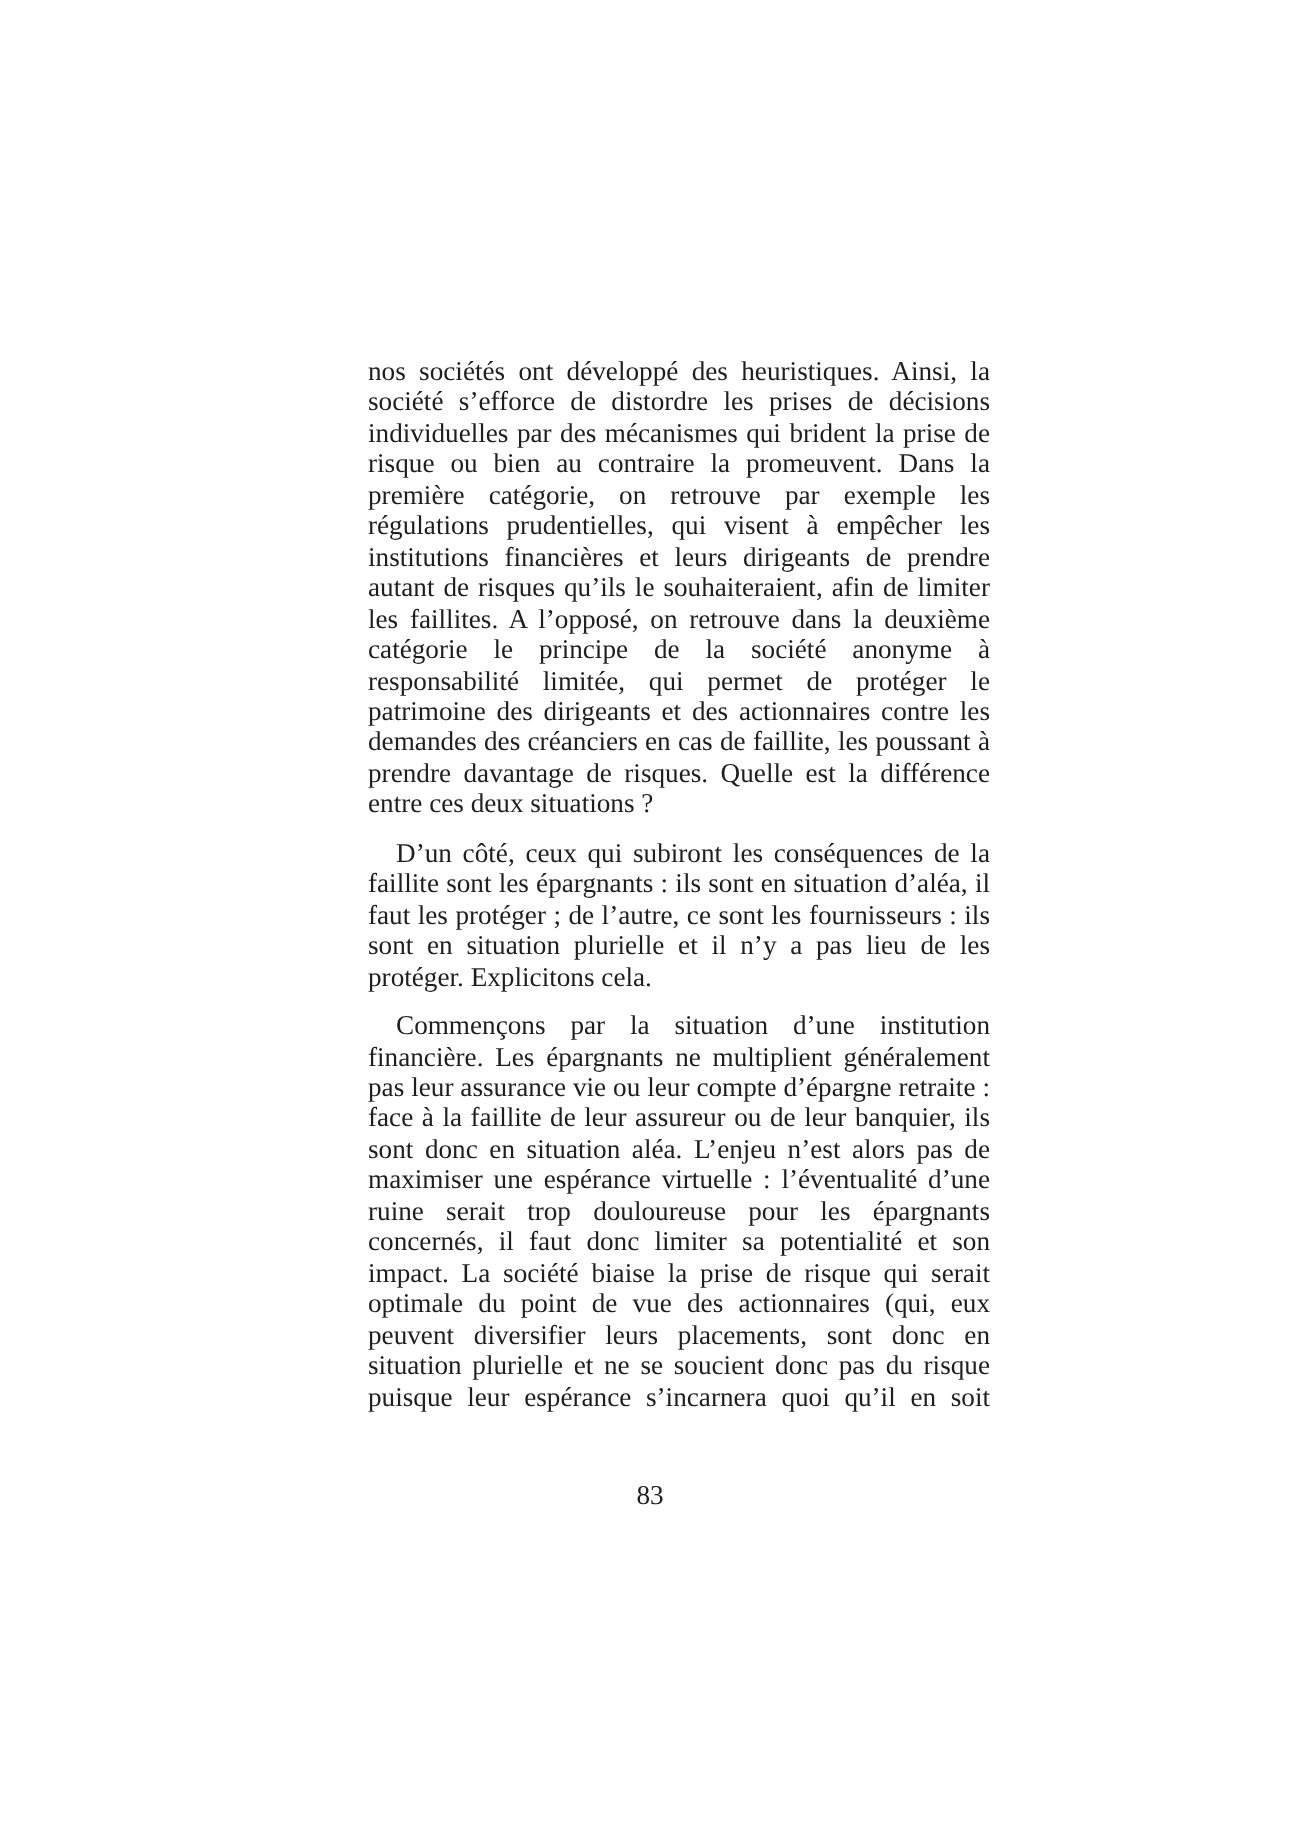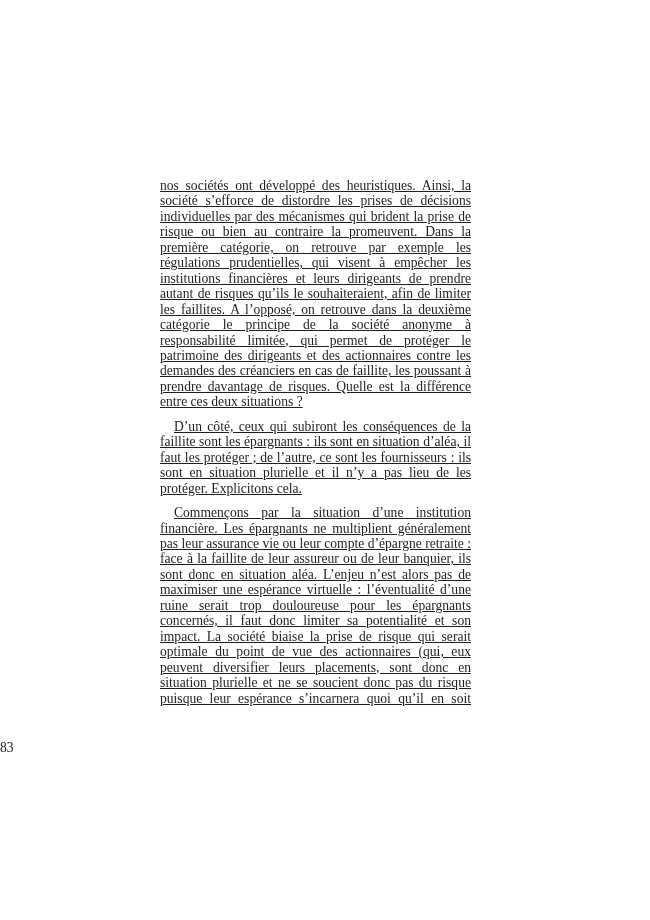--- a/index.html
+++ b/index.html
@@ -4,40 +4,40 @@
 <style>
   html, body { margin: 0; padding: 0; }
   body {
     width: 650px; height: 920px;
     background: #ffffff;
     position: relative;
     overflow: hidden;
   }
   .page {
     position: absolute;
-    left: 160px;
+    left: 184px;
     top: 178px;
     width: 311px;
     font-family: "Liberation Serif", "DejaVu Serif", serif;
     font-size: 13.6px;
     line-height: 15.45px;
     color: #1e1e1e;
-    text-decoration: underline;
   }
   .page p {
     margin: 0 0 9px 0;
     text-align: justify;
     text-align-last: left;
     hyphens: none;
   }
   .page p.indent { text-indent: 14px; }
   .folio {
     position: absolute;
     left: 0; width: 650px;
     top: 740px;
+    text-align: center;
     font-family: "Liberation Serif", "DejaVu Serif", serif;
     font-size: 13.6px;
     color: #1e1e1e;
   }
 </style>
 </head>
 <body>
 
 <div class="page">
   <p>nos sociétés ont développé des heuristiques. Ainsi, la société s’efforce de distordre les prises de décisions individuelles par des mécanismes qui brident la prise de risque ou bien au contraire la promeuvent. Dans la première catégorie, on retrouve par exemple les régulations prudentielles, qui visent à empêcher les institutions financières et leurs dirigeants de prendre autant de risques qu’ils le souhaiteraient, afin de limiter les faillites. A l’opposé, on retrouve dans la deuxième catégorie le principe de la société anonyme à responsabilité limitée, qui permet de protéger le patrimoine des dirigeants et des actionnaires contre les demandes des créanciers en cas de faillite, les poussant à prendre davantage de risques. Quelle est la différence entre ces deux situations ?</p>

